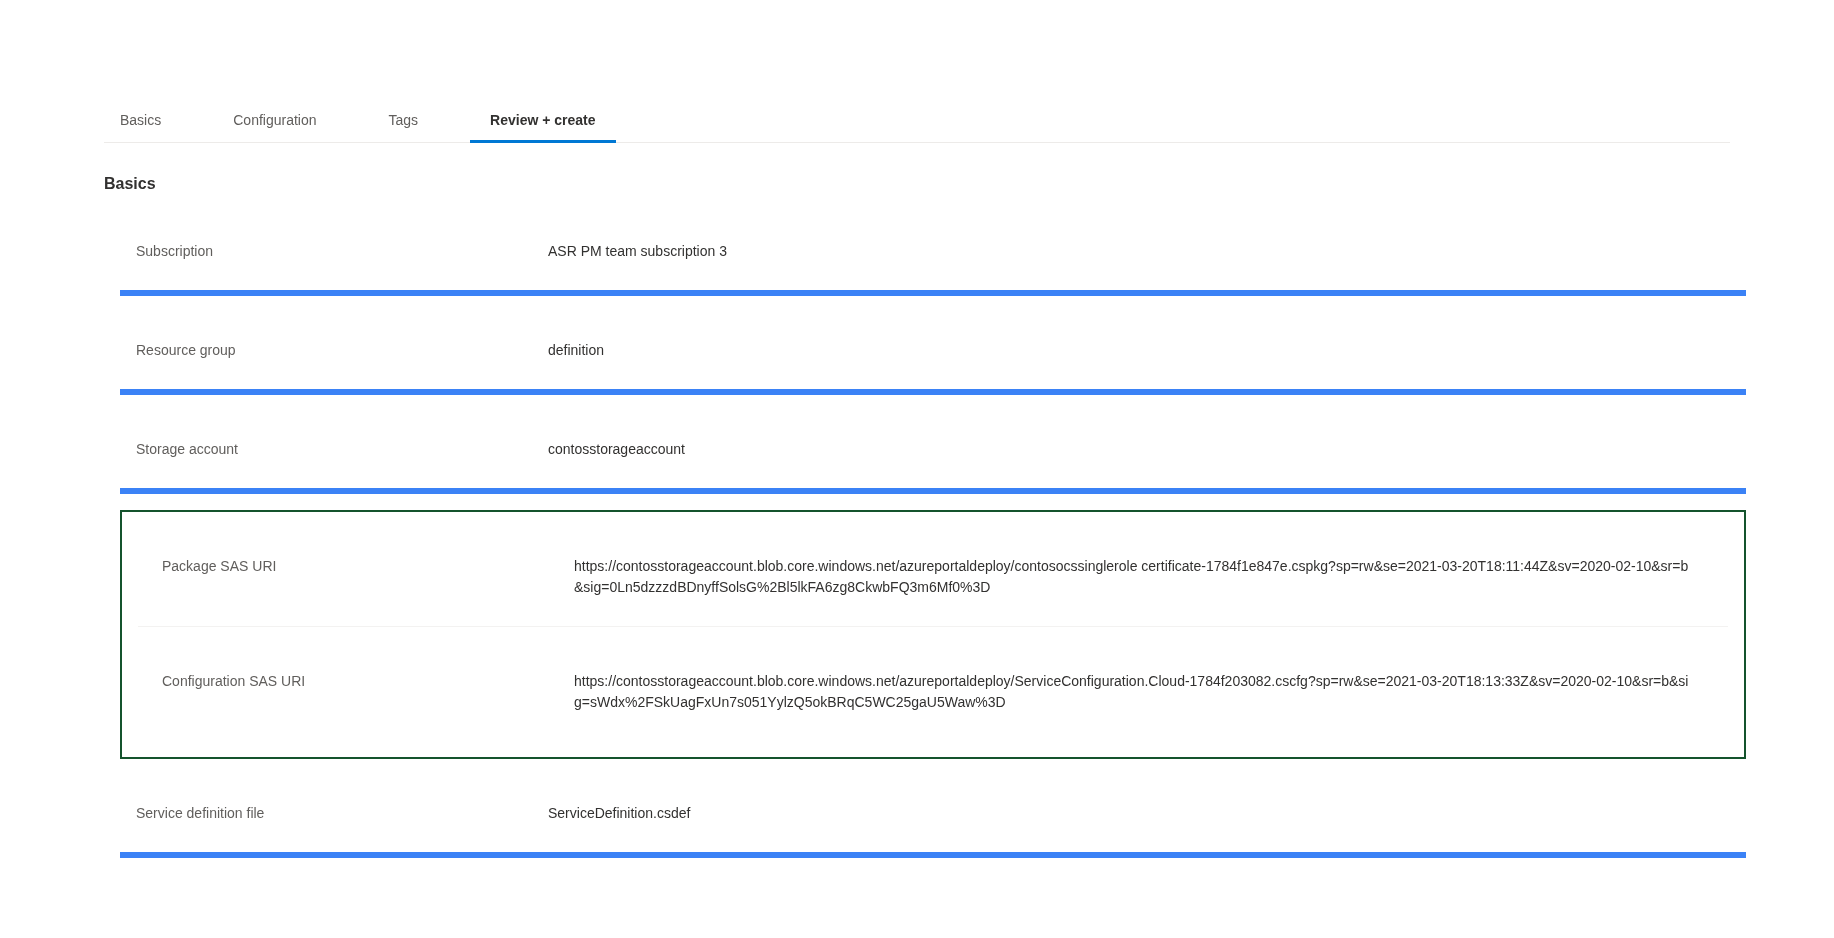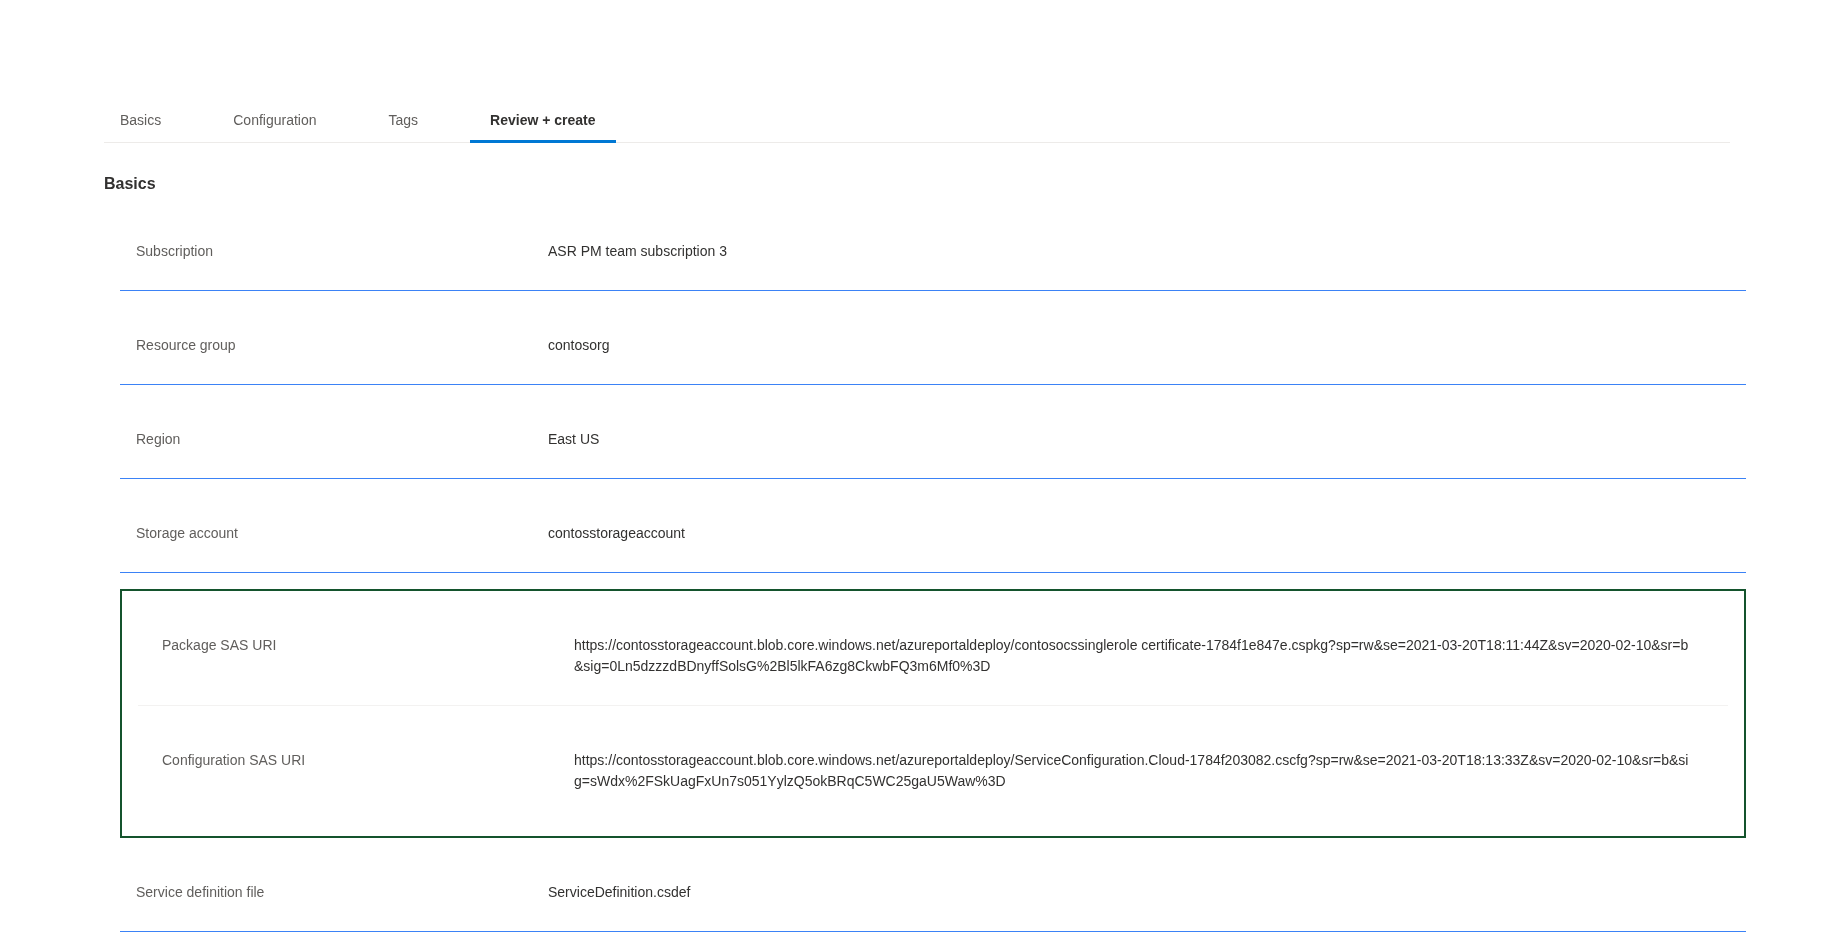--- a/index.html
+++ b/index.html
@@ -61,21 +61,21 @@
       margin-bottom: 20px;
     }
 
     .rows-container {
       width: 100%;
     }
 
     .row-wrapper {
       display: flex;
       min-height: 44px;
-      border-bottom: 1px solid #3b82f6;
+      border-bottom: 6px solid #3b82f6;
     }
 
     .row-label {
       width: 380px;
       min-width: 380px;
       padding: 12px 16px 12px 0;
       color: #605e5c;
       font-size: 14px;
       line-height: 1.5;
     }
@@ -127,27 +127,23 @@
 
   <div class="rows-container">
 
     <div class="row-wrapper">
       <div class="row-label">Subscription</div>
       <div class="row-value">ASR PM team subscription 3</div>
     </div>
 
     <div class="row-wrapper">
       <div class="row-label">Resource group</div>
-      <div class="row-value">contosorg</div>
+      <div class="row-value">definition</div>
     </div>
 
-    <div class="row-wrapper">
-      <div class="row-label">Region</div>
-      <div class="row-value">East US</div>
-    </div>
 
 
 
     <div class="row-wrapper">
       <div class="row-label">Storage account</div>
       <div class="row-value">contosstorageaccount</div>
     </div>
 
     <div class="highlighted-block">
 

